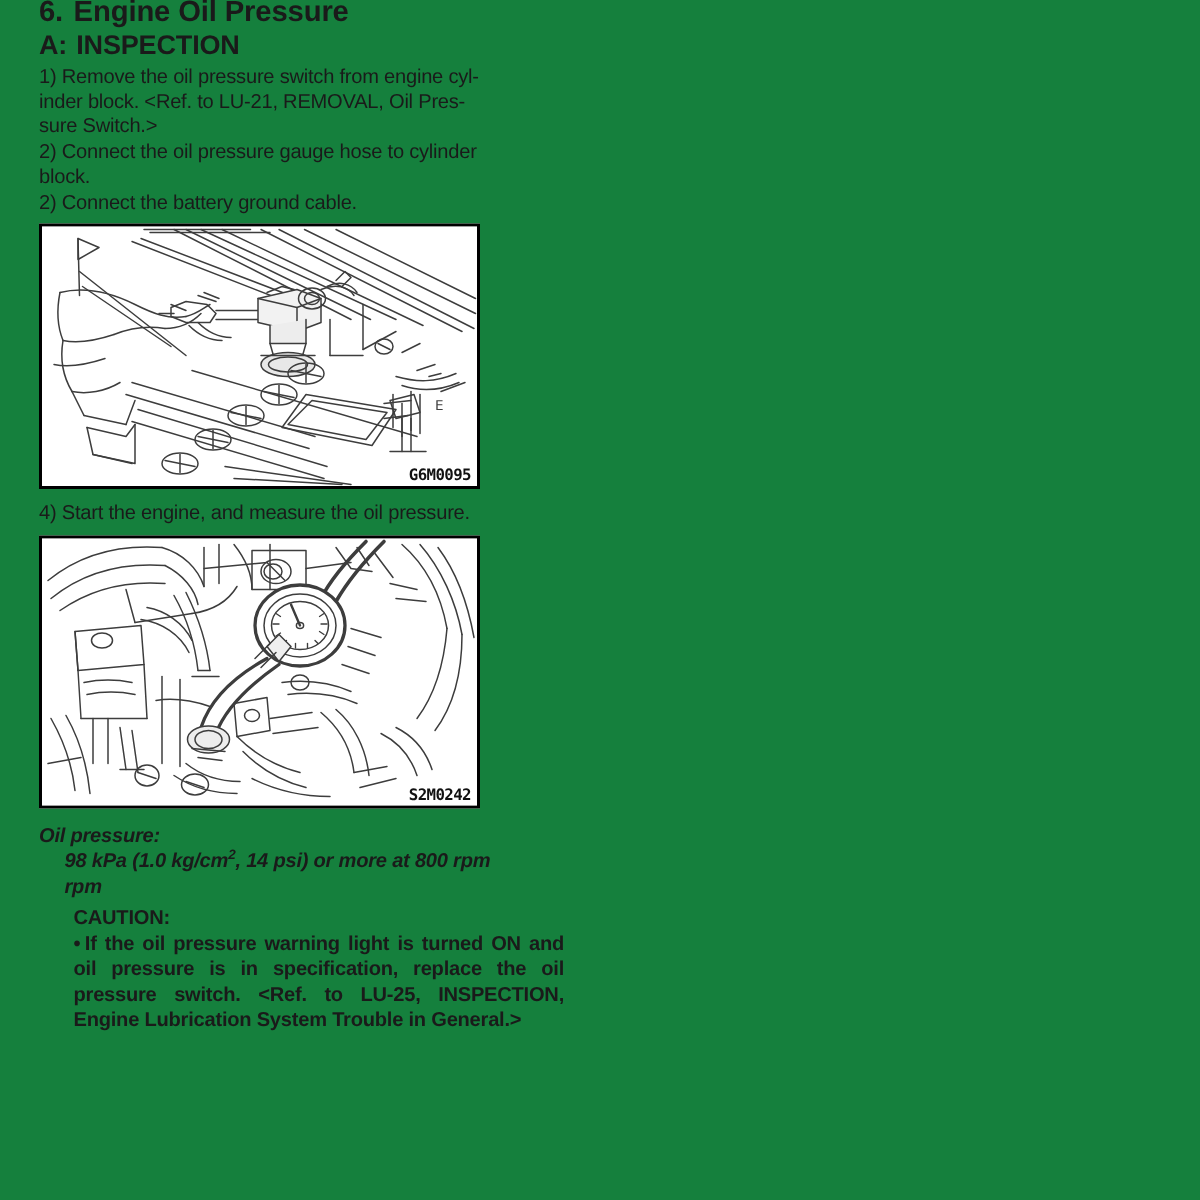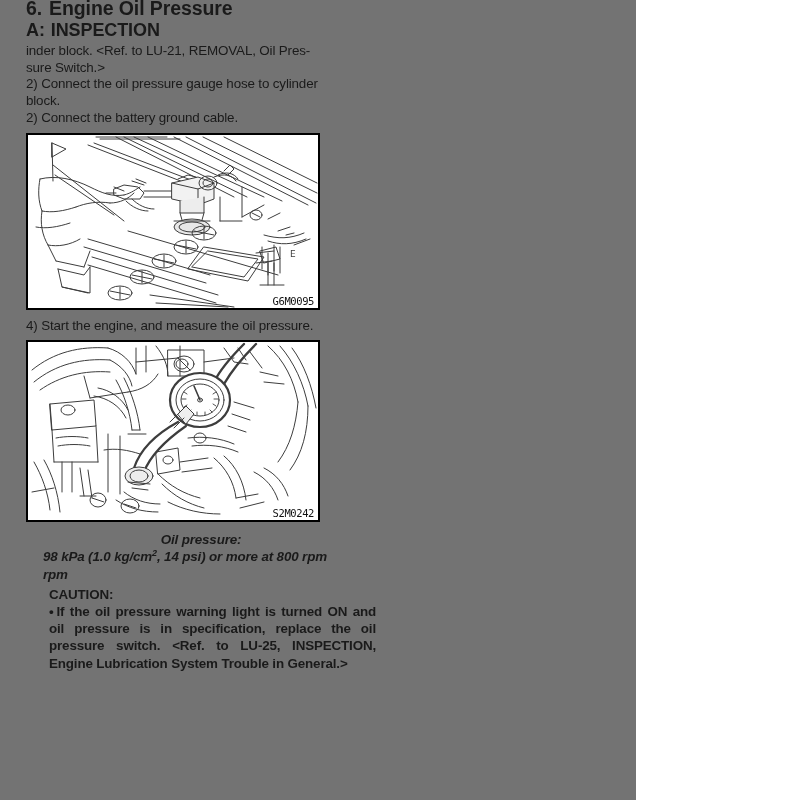--- a/index.html
+++ b/index.html
@@ -12,23 +12,23 @@
     height: 800px;
     overflow: hidden;
     font-family: "Liberation Sans", sans-serif;
     color: #1a1a1a;
     position: relative;
   }
   .page {
     position: absolute;
     left: 0;
     top: 0;
-    width: 636px;
+    width: 800px;
     height: 800px;
-    background: #737373;
+    background: #15803d;
   }
   .column {
     position: absolute;
     left: 26px;
     top: -3px;
     width: 350px;
   }
   h1.section-title {
     font-size: 19.5px;
     font-weight: bold;
@@ -72,41 +72,41 @@
     display: block;
     width: 100%;
   }
   .figure svg { display: block; width: 100%; height: auto; }
   .fig-id {
     position: absolute;
     right: 3px;
     bottom: 1px;
     font-family: "DejaVu Sans Mono", monospace;
     font-size: 10.5px;
-    font-weight: normal;
+    font-weight: bold;
     letter-spacing: -0.4px;
     color: #111;
     background: #fff;
     padding: 0 1px;
   }
   .step-line {
     font-size: 13.4px;
     line-height: 16.7px;
     margin: 8px 0 0 0;
     letter-spacing: -0.15px;
   }
   .spec-block {
     margin-top: 9px;
     font-size: 13.4px;
     font-weight: bold;
     font-style: italic;
     line-height: 17.2px;
     letter-spacing: -0.15px;
   }
-  .spec-block .spec-head { margin: 0; text-align: center; }
+  .spec-block .spec-head { margin: 0; }
   .spec-block .spec-val {
     margin: 0;
     padding-left: 17px;
     text-indent: 0;
   }
   .spec-block sup {
     font-size: 9px;
     vertical-align: super;
     line-height: 0;
   }
@@ -135,20 +135,21 @@
 
     <h1 class="section-title">
       <span class="num">6.</span><span>Engine Oil Pressure</span>
     </h1>
 
     <h2 class="sub-title">
       <span class="lbl">A:</span><span>INSPECTION</span>
     </h2>
 
     <div class="body-text">
+      <p>1) Remove the oil pressure switch from engine cyl-</p>
       <p>inder block. &lt;Ref. to LU-21, REMOVAL, Oil Pres-</p>
       <p>sure Switch.&gt;</p>
       <p>2) Connect the oil pressure gauge hose to cylinder</p>
       <p>block.</p>
       <p>2) Connect the battery ground cable.</p>
     </div>
 
     <div class="figure" style="width:290px;">
       <div class="canvas">
         <svg viewBox="0 0 290 173" xmlns="http://www.w3.org/2000/svg" aria-hidden="true">

